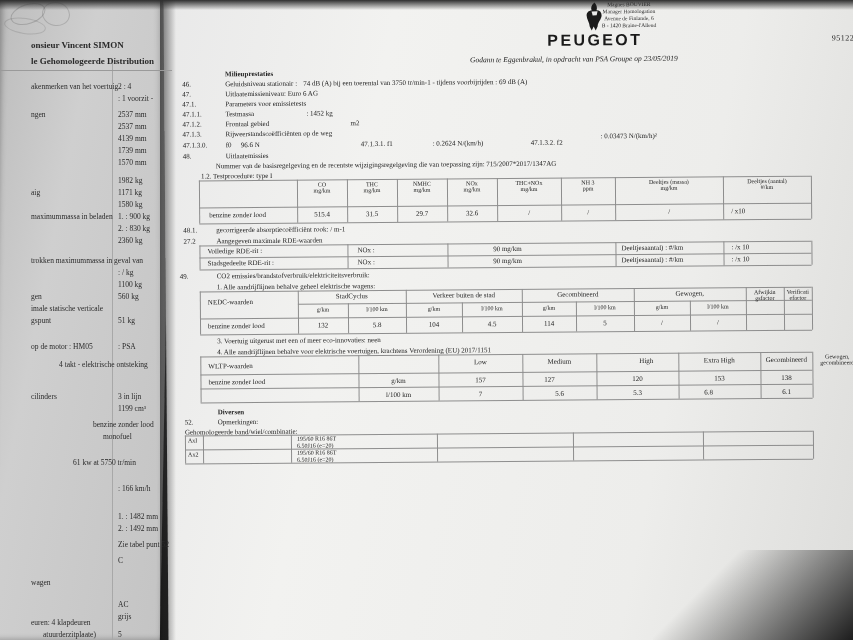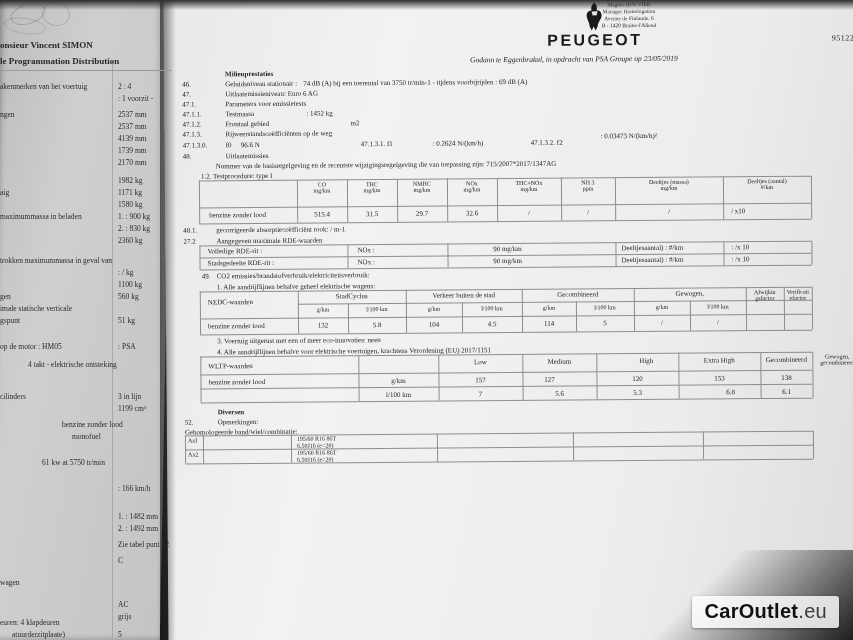--- a/index.html
+++ b/index.html
@@ -46,21 +46,21 @@
 
   
   .t{position:absolute;white-space:nowrap;color:#1c1c1c;}
   .f6{font-size:6px}.f7{font-size:7px}
   .b{font-weight:bold}
   .i{font-style:italic}
   .ctr{text-align:center}
 
   
   #left-content{position:absolute;left:0;top:0;width:172px;height:640px;color:#2a2a2a;}
-  .lrow{position:absolute;white-space:nowrap;font-size:7.5px;}
+  .lrow{position:absolute;white-space:nowrap;font-size:7.5px;padding-left:31px;}
   .lval{position:absolute;white-space:nowrap;font-size:7.5px;left:118px;}
   .lline{position:absolute;left:0;width:172px;height:1px;background:#9a9a9a;}
   .vline{position:absolute;top:60px;left:112px;width:1px;height:580px;background:#a8a8a8;}
 
   
   #peugeot-block{position:absolute;left:330px;top:2px;width:190px;text-align:center;}
   #peugeot-word{font-size:16px;letter-spacing:2.4px;font-weight:bold;color:#1a1a1a;font-family:"Liberation Sans",sans-serif;}
   #lion{width:26px;height:30px;margin:0 auto;}
   #sig-block{position:absolute;left:432px;top:2px;font-size:5.5px;line-height:7px;color:#2b2b2b;text-align:center;}
   #doc-no{position:absolute;left:662px;top:36px;font-size:8px;letter-spacing:.5px;}
@@ -101,32 +101,32 @@
   <div id="corner-dark"></div>
 
   <div class="scribble" style="left:10px;top:4px;width:34px;height:18px;transform:rotate(-18deg);opacity:.5"></div>
   <div class="scribble" style="left:42px;top:2px;width:26px;height:22px;transform:rotate(12deg);opacity:.45"></div>
   <div class="scribble" style="left:4px;top:18px;width:40px;height:14px;transform:rotate(8deg);opacity:.35"></div>
 
   <div id="left-content">
     <div class="vline"></div>
 
     <div class="lrow b" style="left:0px;top:40px;font-size:9px">onsieur Vincent SIMON</div>
-    <div class="lrow b" style="left:0px;top:56px;font-size:9px">le Programmation Distribution</div>
+    <div class="lrow b" style="left:0px;top:56px;font-size:9px">le Gehomologeerde Distribution</div>
     <div class="lline" style="top:70px"></div>
 
     <div class="lrow" style="left:0px;top:82px">akenmerken van het voertuig</div>
     <div class="lval" style="top:82px">2 : 4</div>
     <div class="lval" style="top:94px">: 1 voorzit -</div>
     <div class="lrow" style="left:0px;top:110px">ngen</div>
     <div class="lval" style="top:110px">2537 mm</div>
     <div class="lval" style="top:122px">2537 mm</div>
     <div class="lval" style="top:134px">4139 mm</div>
     <div class="lval" style="top:146px">1739 mm</div>
-    <div class="lval" style="top:158px">2170 mm</div>
+    <div class="lval" style="top:158px">1570 mm</div>
 
     <div class="lval" style="top:176px">1982 kg</div>
     <div class="lrow" style="left:0px;top:188px">aig</div>
     <div class="lval" style="top:188px">1171 kg</div>
     <div class="lval" style="top:200px">1580 kg</div>
     <div class="lrow" style="left:0px;top:212px">maximummassa in beladen</div>
     <div class="lval" style="top:212px">1. :   900 kg</div>
     <div class="lval" style="top:224px">2. :   830 kg</div>
     <div class="lval" style="top:236px">2360 kg</div>
 
@@ -276,21 +276,21 @@
     <div class="t f7 ctr" style="left:276px;top:245px;width:120px">90 mg/km</div>
     <div class="t f7" style="left:450px;top:245px">Deeltjesaantal) : #/km</div>
     <div class="t f7" style="left:560px;top:245px">: /x 10</div>
 
     <div class="t f7" style="left:36px;top:257px">Stadsgedeelte RDE-rit :</div>
     <div class="t f7" style="left:186px;top:257px">NOx :</div>
     <div class="t f7 ctr" style="left:276px;top:257px;width:120px">90 mg/km</div>
     <div class="t f7" style="left:450px;top:257px">Deeltjesaantal) : #/km</div>
     <div class="t f7" style="left:560px;top:257px">: /x 10</div>
 
-    <div class="t f7" style="left:30px;top:270px">49.</div>
+    <div class="t f7" style="left:8px;top:270px">49.</div>
     <div class="t f7" style="left:45px;top:270px">CO2 emissies/brandstofverbruik/elektriciteitsverbruik:</div>
     <div class="t f7" style="left:45px;top:281px">1. Alle aandrijflijnen behalve geheel elektrische wagens:</div>
 
     <div class="hline" style="left:28px;top:289px;width:612px"></div>
     <div class="hline" style="left:126px;top:302px;width:514px"></div>
     <div class="hline" style="left:28px;top:316px;width:612px"></div>
     <div class="hline" style="left:28px;top:332px;width:612px"></div>
     <div class="vl" style="left:28px;top:289px;height:43px"></div>
     <div class="vl" style="left:126px;top:289px;height:43px"></div>
     <div class="vl" style="left:176px;top:302px;height:30px"></div>
@@ -360,21 +360,21 @@
     <div class="t f7 ctr" style="left:266px;top:376px;width:84px">157</div>
     <div class="t f7 ctr" style="left:350px;top:376px;width:54px">127</div>
     <div class="t f7 ctr" style="left:424px;top:376px;width:82px">120</div>
     <div class="t f7 ctr" style="left:506px;top:376px;width:82px">153</div>
     <div class="t f7 ctr" style="left:588px;top:376px;width:52px">138</div>
 
     <div class="t f7 ctr" style="left:186px;top:390px;width:80px">l/100 km</div>
     <div class="t f7 ctr" style="left:266px;top:390px;width:84px">7</div>
     <div class="t f7 ctr" style="left:350px;top:390px;width:74px">5.6</div>
     <div class="t f7 ctr" style="left:424px;top:390px;width:82px">5.3</div>
-    <div class="t f7 ctr" style="left:528px;top:390px;width:60px">6.8</div>
+    <div class="t f7 ctr" style="left:506px;top:390px;width:60px">6.8</div>
     <div class="t f7 ctr" style="left:588px;top:390px;width:52px">6.1</div>
 
     <div class="t f7 b" style="left:45px;top:406px">Diversen</div>
     <div class="t f7" style="left:12px;top:416px">52.</div>
     <div class="t f7" style="left:45px;top:416px">Opmerkingen:</div>
     <div class="t f7" style="left:12px;top:426px">Gehomologeerde band/wiel/combinatie:</div>
 
     <div class="hline" style="left:12px;top:433px;width:628px"></div>
     <div class="hline" style="left:12px;top:447px;width:628px"></div>
     <div class="hline" style="left:12px;top:461px;width:628px"></div>
@@ -388,17 +388,14 @@
 
     <div class="t f6" style="left:15px;top:435px">AxI</div>
     <div class="t f6" style="left:124px;top:434px">195/60 R16 86T</div>
     <div class="t f6" style="left:124px;top:441px">6.50J16 (e=20)</div>
     <div class="t f6" style="left:15px;top:449px">Ax2</div>
     <div class="t f6" style="left:124px;top:448px">195/60 R16 86T</div>
     <div class="t f6" style="left:124px;top:455px">6.50J16 (e=20)</div>
 
   </div>
 
-  <div id="wm">
-    <b>CarOutlet</b><span>.eu</span>
-  </div>
 
 </div>
 
 </body></html>

